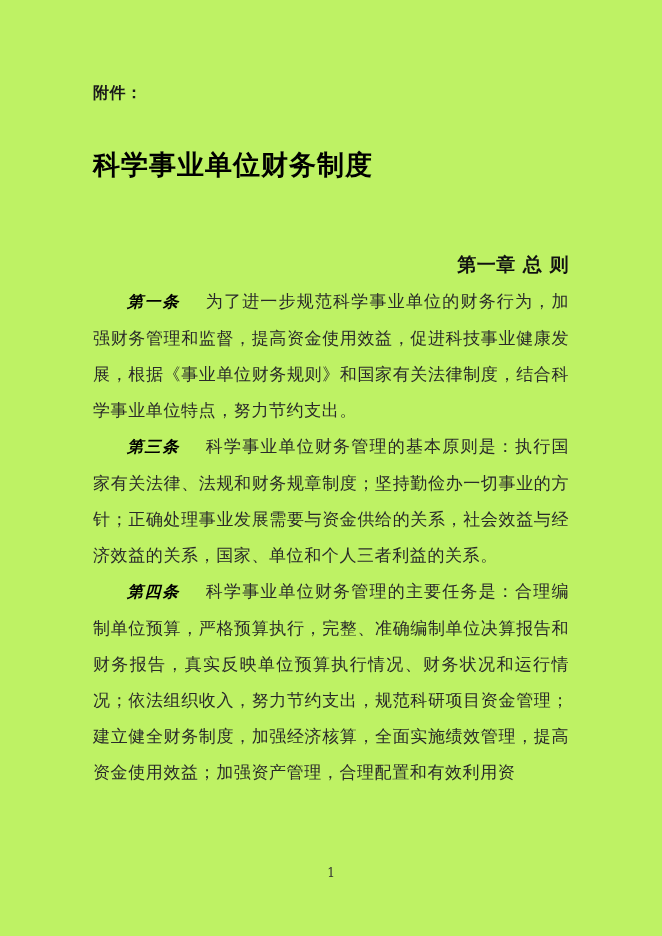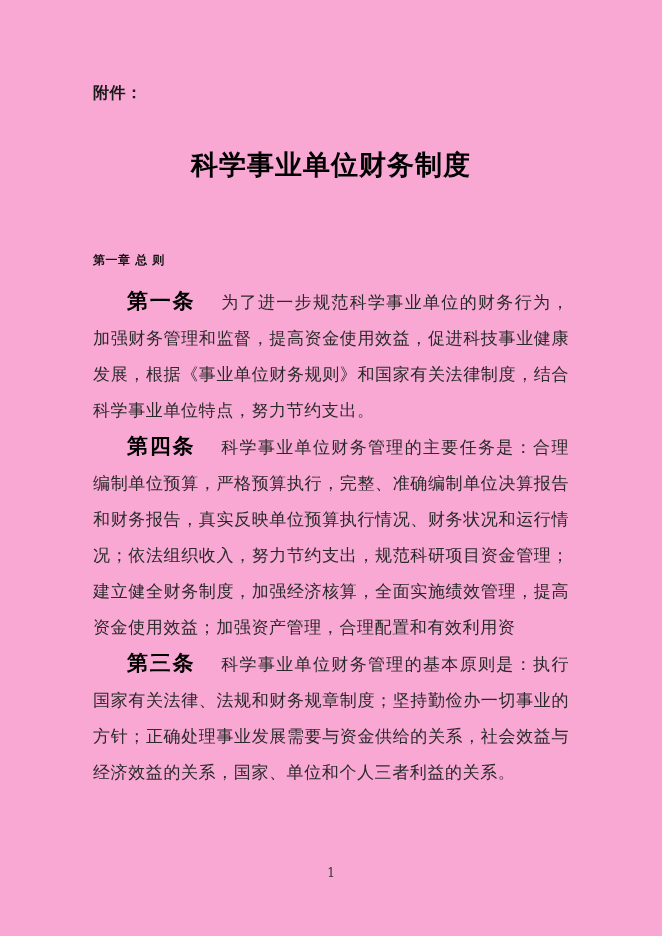--- a/index.html
+++ b/index.html
@@ -5,21 +5,21 @@
   html, body {
     margin: 0;
     padding: 0;
     background: #ffffff;
   }
 
   .page {
     position: relative;
     width: 662px;
     height: 936px;
-    background: #f9a8d4;
+    background: #bef264;
     overflow: hidden;
     box-sizing: border-box;
   }
 
   
   .attachment-label {
     position: absolute;
     left: 93px;
     top: 83px;
     font-family: "DejaVu Sans", "Liberation Sans", sans-serif;
@@ -28,39 +28,38 @@
     color: #1a1a1a;
     letter-spacing: 0.5px;
   }
 
   
   .doc-title {
     position: absolute;
     left: 93px;
     top: 148px;
     width: 476px;
-    text-align: center;
     font-family: "DejaVu Sans", "Liberation Sans", sans-serif;
     font-weight: bold;
     font-size: 27px;
     color: #000000;
     letter-spacing: 1px;
     line-height: 1.25;
   }
 
   
   .chapter-heading {
     position: absolute;
     left: 93px;
     top: 252px;
     width: 476px;
-    text-align: left;
+    text-align: right;
     font-family: "DejaVu Sans", "Liberation Sans", sans-serif;
     font-weight: bold;
-    font-size: 12px;
+    font-size: 19px;
     color: #111111;
     letter-spacing: 0.5px;
   }
 
   
   .body-block {
     position: absolute;
     left: 93px;
     top: 283px;
     width: 476px;
@@ -75,24 +74,25 @@
     text-justify: inter-ideograph;
     text-indent: 34px;
     margin: 0 0 0 0;
     letter-spacing: 0.6px;
     font-weight: 400;
   }
 
   .article-marker {
     font-family: "DejaVu Sans", "Liberation Sans", sans-serif;
     font-weight: bold;
-    font-size: 21px;
+    font-size: 16px;
     color: #000000;
     letter-spacing: 1px;
     margin-right: 26px;
+    font-style: italic;
   }
 
   
   .page-number {
     position: absolute;
     left: 0;
     top: 866px;
     width: 662px;
     text-align: center;
     font-family: "DejaVu Serif", "Liberation Serif", serif;
@@ -112,24 +112,24 @@
   <div class="chapter-heading">第一章 总 则</div>
 
   <div class="body-block">
 
     <p class="article">
       <span class="article-marker">第一条</span><span>为了进一步规范科学事业单位的财务行为，加强财务管理和监督，提高资金使用效益，促进科技事业健康发展，根据《事业单位财务规则》和国家有关法律制度，结合科学事业单位特点，努力节约支出。</span>
     </p>
 
 
     <p class="article">
-      <span class="article-marker">第四条</span><span>科学事业单位财务管理的主要任务是：合理编制单位预算，严格预算执行，完整、准确编制单位决算报告和财务报告，真实反映单位预算执行情况、财务状况和运行情况；依法组织收入，努力节约支出，规范科研项目资金管理；建立健全财务制度，加强经济核算，全面实施绩效管理，提高资金使用效益；加强资产管理，合理配置和有效利用资</span>
+      <span class="article-marker">第三条</span><span>科学事业单位财务管理的基本原则是：执行国家有关法律、法规和财务规章制度；坚持勤俭办一切事业的方针；正确处理事业发展需要与资金供给的关系，社会效益与经济效益的关系，国家、单位和个人三者利益的关系。</span>
     </p>
 
     <p class="article">
-      <span class="article-marker">第三条</span><span>科学事业单位财务管理的基本原则是：执行国家有关法律、法规和财务规章制度；坚持勤俭办一切事业的方针；正确处理事业发展需要与资金供给的关系，社会效益与经济效益的关系，国家、单位和个人三者利益的关系。</span>
+      <span class="article-marker">第四条</span><span>科学事业单位财务管理的主要任务是：合理编制单位预算，严格预算执行，完整、准确编制单位决算报告和财务报告，真实反映单位预算执行情况、财务状况和运行情况；依法组织收入，努力节约支出，规范科研项目资金管理；建立健全财务制度，加强经济核算，全面实施绩效管理，提高资金使用效益；加强资产管理，合理配置和有效利用资</span>
     </p>
 
   </div>
 
   <div class="page-number">1</div>
 
 </div>
 
 </body></html>

